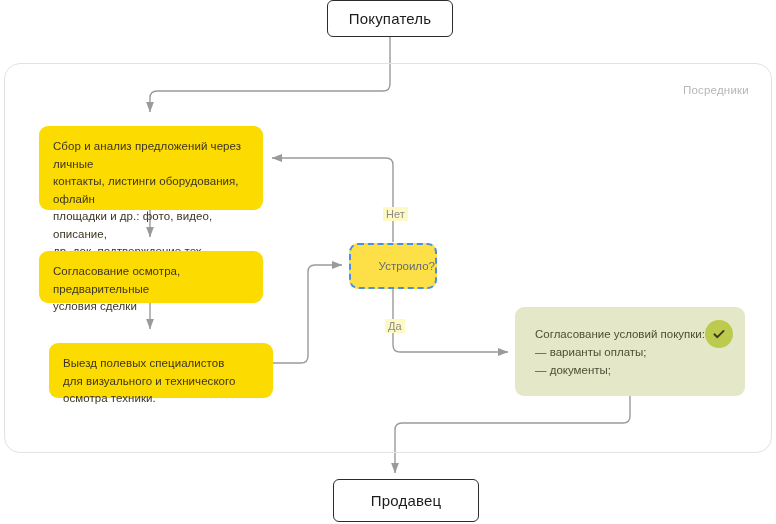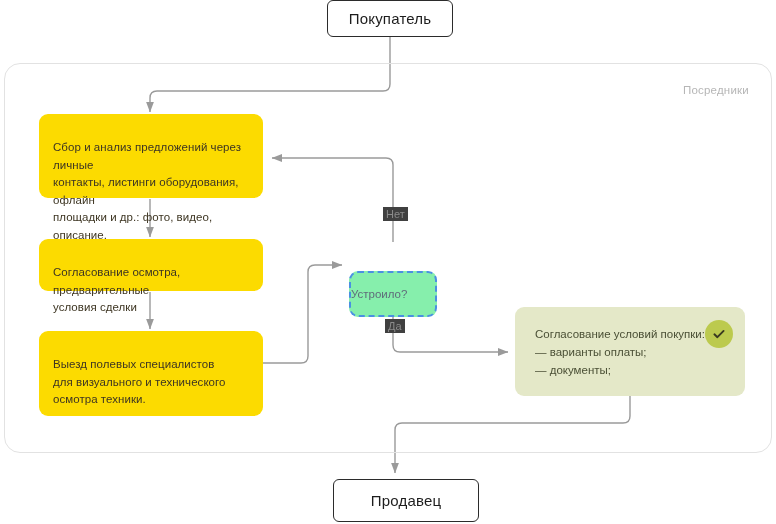--- a/index.html
+++ b/index.html
@@ -58,35 +58,35 @@
     white-space: nowrap;
   }
 
   
   .process-yellow {
     background: #fcdb00;
     border-radius: 9px;
     color: #3d3522;
     font-size: 11.5px;
     line-height: 17.5px;
-    padding: 25px 14px 12px 14px;
+    padding: 12px 14px 12px 14px;
     letter-spacing: 0.05px;
+    margin-top: 12px;
   }
 
   
   .decision {
-    background: #86efac;
+    background: #fde047;
     border: 2px dashed #4a90e2;
     border-radius: 9px;
     display: flex;
     align-items: center;
-    justify-content: flex-start;
+    justify-content: flex-end;
     color: #5f6b7a;
     font-size: 11.5px;
-    margin-top: 28px;
   }
 
   
   .result-green {
     background: #e4e8c8;
     border-radius: 9px;
     color: #4a4f35;
     font-size: 11.5px;
     line-height: 18px;
     padding: 18px 44px 18px 20px;
@@ -103,21 +103,21 @@
     align-items: center;
     justify-content: center;
   }
   .check-badge svg { display: block; }
 
   
   .edge-label {
     position: absolute;
     color: #8b8b8b;
     font-size: 11px;
-    background: #404040;
+    background: #fef9c3;
     padding: 1px 3px;
     white-space: nowrap;
   }
 </style>
 </head>
 <body>
 
 <div id="canvas">
 
   <svg id="wires" viewBox="0 0 776 524" xmlns="http://www.w3.org/2000/svg">
@@ -154,21 +154,21 @@
     <div>контакты, листинги оборудования, офлайн</div>
     <div>площадки и др.: фото, видео, описание,</div>
     <div>др. док. подтверждение тех. состояние</div>
   </div>
 
   <div class="node process-yellow" style="left:39px; top:239px; width:224px; height:52px;">
     <div>Согласование осмотра, предварительные</div>
     <div>условия сделки</div>
   </div>
 
-  <div class="node process-yellow" style="left:39px; top:331px; width:224px; height:85px;">
+  <div class="node process-yellow" style="left:49px; top:331px; width:224px; height:55px;">
     <div>Выезд полевых специалистов</div>
     <div>для визуального и технического</div>
     <div>осмотра техники.</div>
   </div>
 
   <div class="node decision" style="left:349px; top:243px; width:88px; height:46px;">
     <span>Устроило?</span>
   </div>
 
   <div class="edge-label" style="left:383px; top:207px;">Нет</div>

